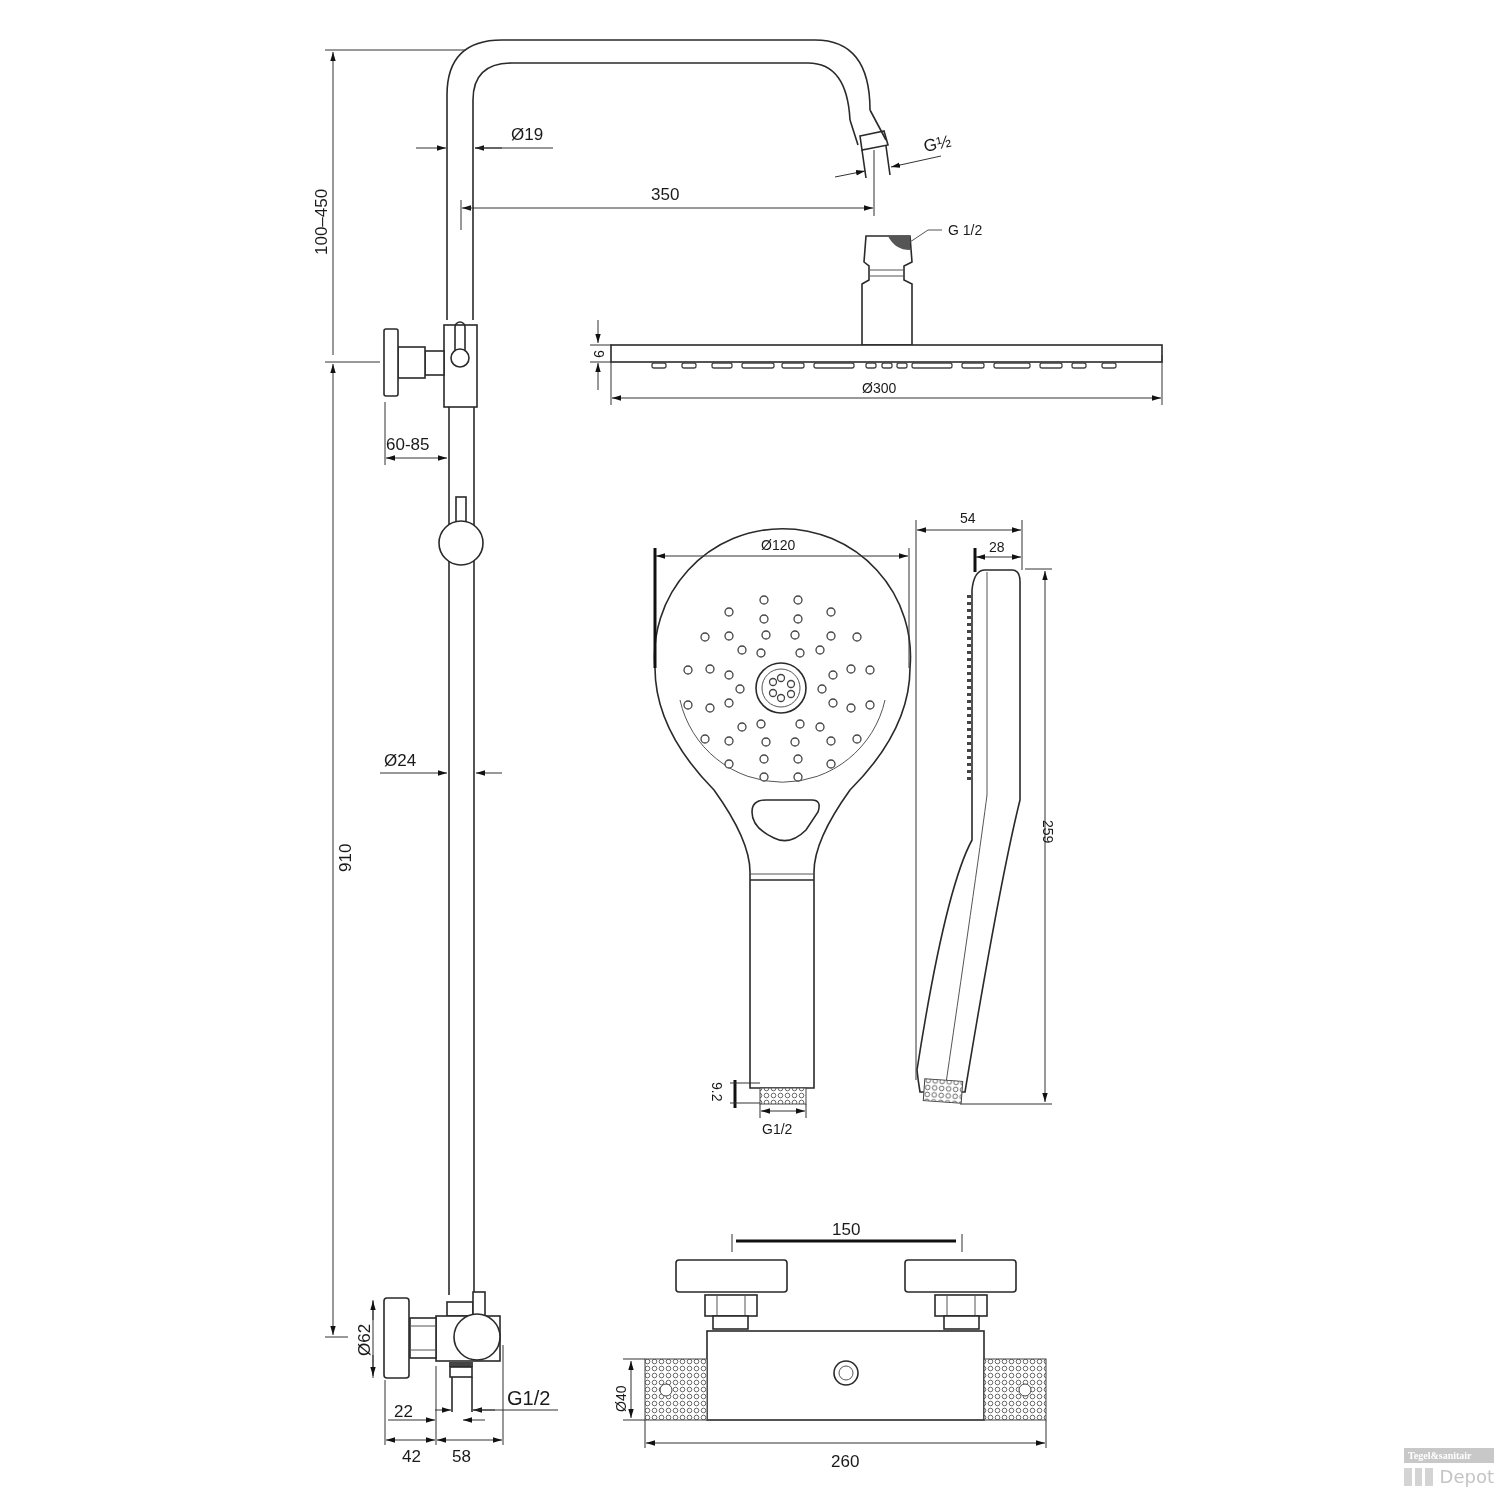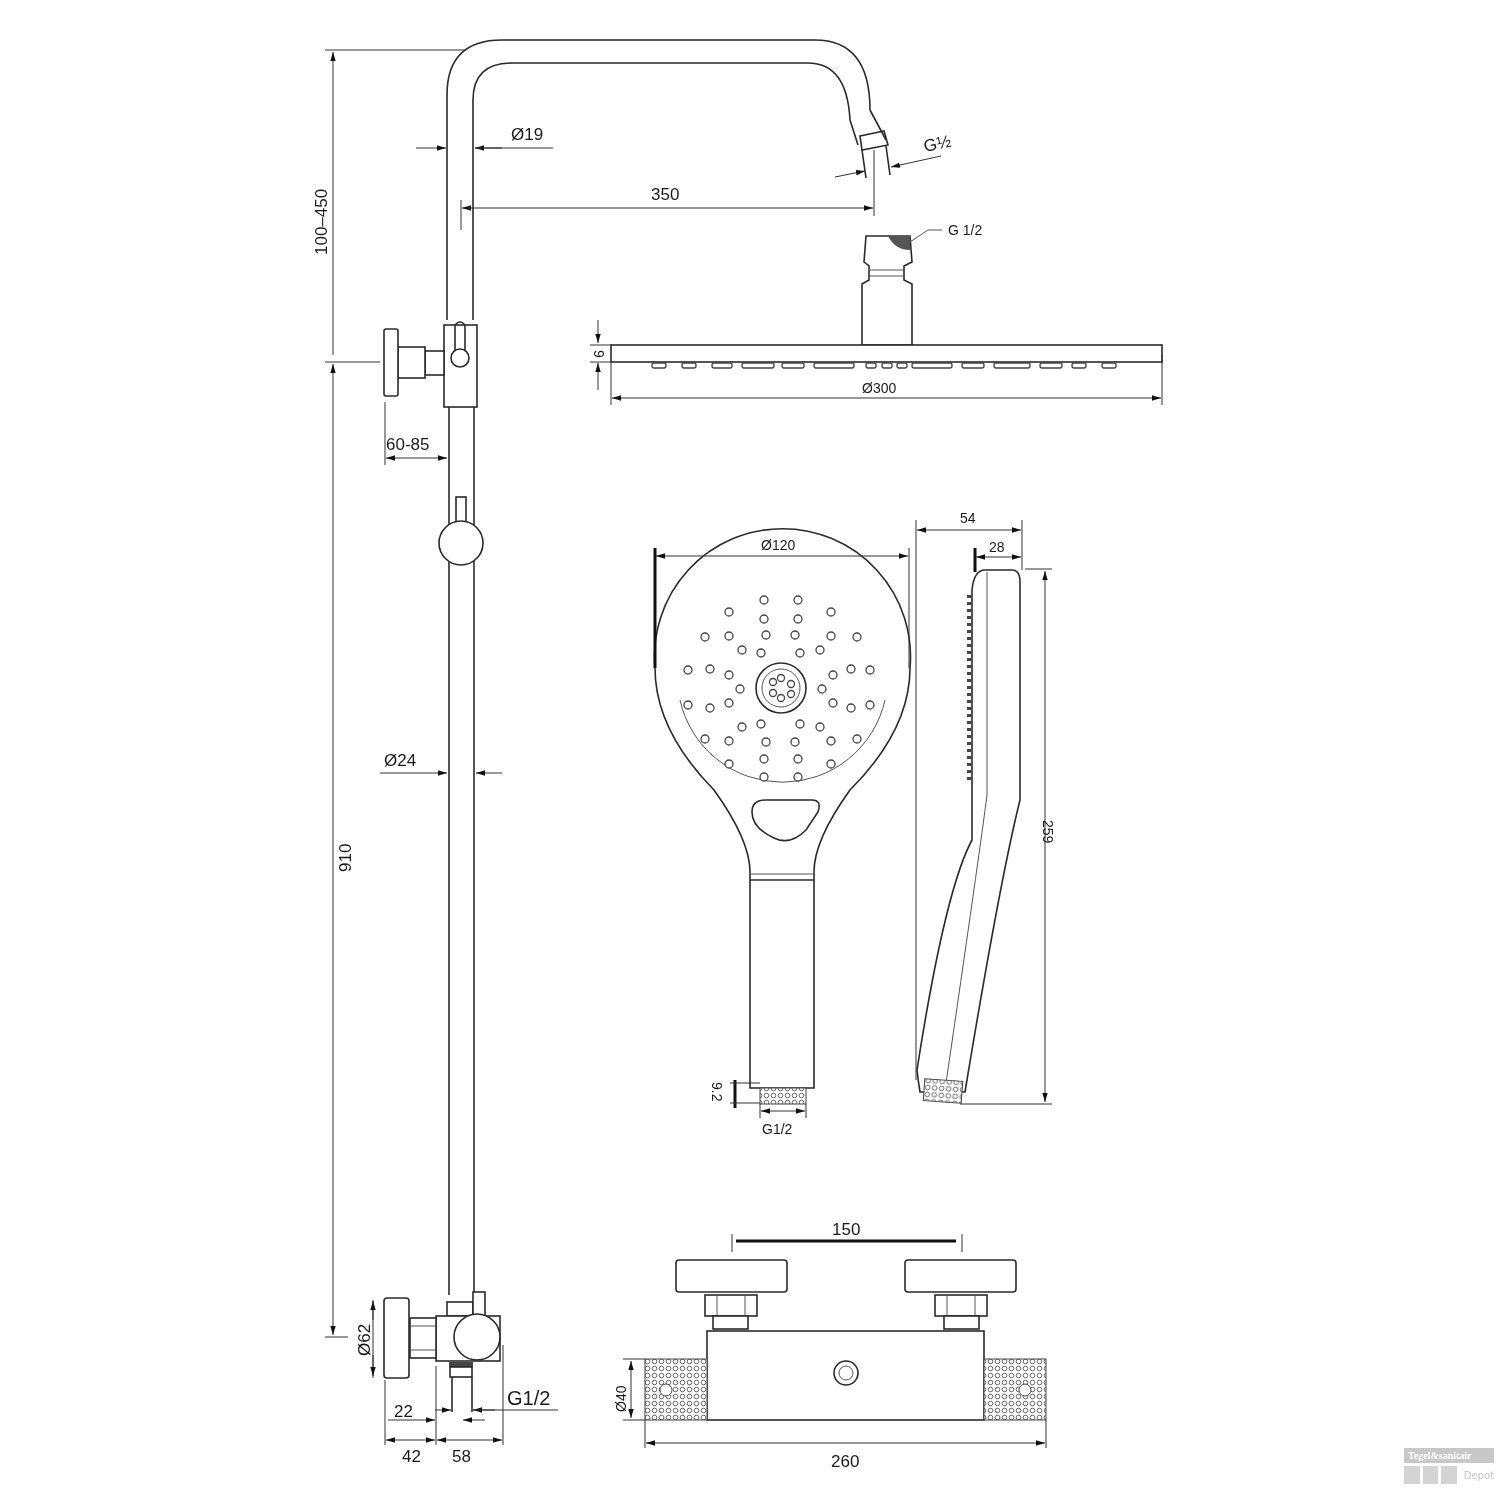--- a/index.html
+++ b/index.html
@@ -10,21 +10,21 @@
   .dim { stroke: #333; stroke-width: 1; fill: none; }
   .bold { stroke: #111; stroke-width: 3; fill: none; }
   .fillw { fill: #ffffff; stroke: #2a2a2a; stroke-width: 1.6; }
   .hole { fill: #fff; stroke: #444; stroke-width: 1.3; }
   .lbl { font-family: "Liberation Sans", sans-serif; font-size: 17px; fill: #1a1a1a; }
   .lbl-sm { font-family: "Liberation Sans", sans-serif; font-size: 14px; fill: #1a1a1a; }
   .watermark { position: absolute; right: 6px; bottom: 6px; width: 90px; height: 46px; }
   .wm-top { background: #c8c8c8; color: #fff; font-family: Liberation Serif, serif; font-weight: bold; font-size: 10px; padding: 2px 4px; white-space: nowrap; }
   .wm-bot { display: flex; align-items: center; gap: 3px; margin-top: 3px; }
   .wm-sq { width: 18px; height: 18px; background: #d4d4d4; }
-  .wm-depot { color: #c4c4c4; font-family: "DejaVu Sans", sans-serif; font-size: 10px; margin-left: 4px; }
+  .wm-depot { color: #c4c4c4; font-family: "DejaVu Sans", sans-serif; font-size: 18px; margin-left: 4px; }
 </style>
 </head>
 <body>
 
 <svg width="1500" height="1500" viewBox="0 0 1500 1500">
   <defs>
     <marker id="arr" viewBox="0 0 10 10" refX="10" refY="5" markerWidth="9" markerHeight="9" orient="auto-start-reverse">
       <path d="M0,2 L10,5 L0,8 z" fill="#111"></path>
     </marker>
     <pattern id="knurl" width="7" height="7" patternUnits="userSpaceOnUse">

